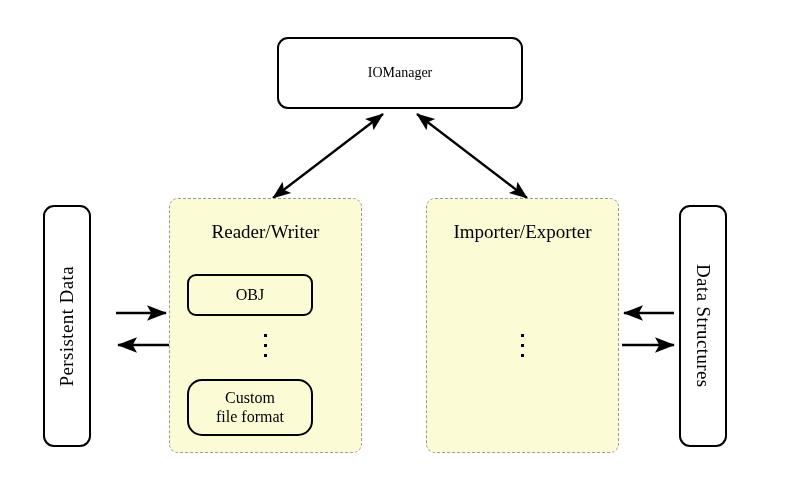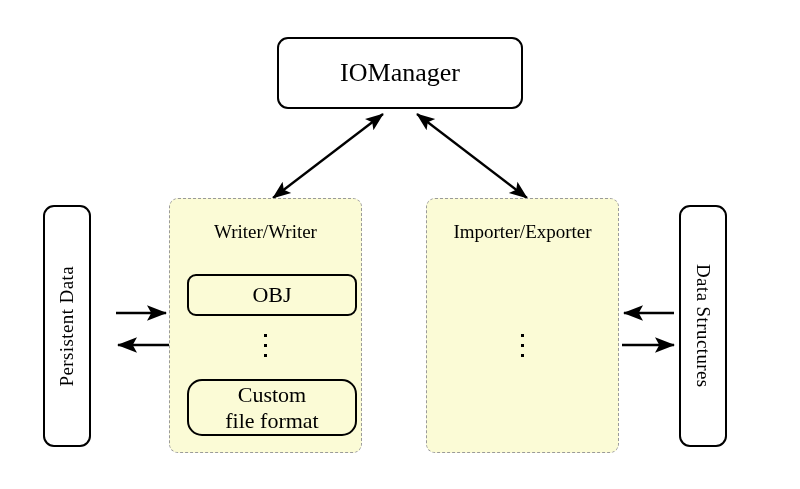--- a/index.html
+++ b/index.html
@@ -25,21 +25,21 @@
     display: flex;
     align-items: center;
     justify-content: center;
     text-align: center;
   }
   #iomanager-box {
     left: 277px;
     top: 37px;
     width: 246px;
     height: 72px;
-    font-size: 26px;
+    font-size: 14px;
   }
   #persistent-data-box {
     left: 43px;
     top: 205px;
     width: 48px;
     height: 242px;
   }
   #data-structures-box {
     left: 679px;
     top: 205px;
@@ -90,24 +90,24 @@
   .item-box {
     position: absolute;
     box-sizing: border-box;
     border: 2.6px solid #000000;
     border-radius: 9px;
     background: #fbfbd6;
     display: flex;
     align-items: center;
     justify-content: center;
     text-align: center;
-    font-size: 22px;
+    font-size: 16px;
     line-height: 1.18;
     left: 17px;
-    width: 170px;
+    width: 126px;
   }
   .item-single {
     top: 75px;
     height: 42px;
   }
   .item-double {
     top: 180px;
     height: 57px;
     border-radius: 15px;
   }
@@ -170,21 +170,21 @@
 
   <div class="node-box" id="persistent-data-box">
     <span class="vertical-label-up">Persistent Data</span>
   </div>
 
   <div class="node-box" id="data-structures-box">
     <span class="vertical-label-down">Data Structures</span>
   </div>
 
   <div class="group-container" id="reader-writer-group">
-    <div class="group-title">Writer/Writer</div>
+    <div class="group-title">Reader/Writer</div>
     <div class="item-box item-single">
       <span>OBJ</span>
     </div>
     <div class="vdots">
       <span></span>
         <span></span>
         <span></span>
     </div>
     <div class="item-box item-double">
       <span>Custom<br>file format</span>

